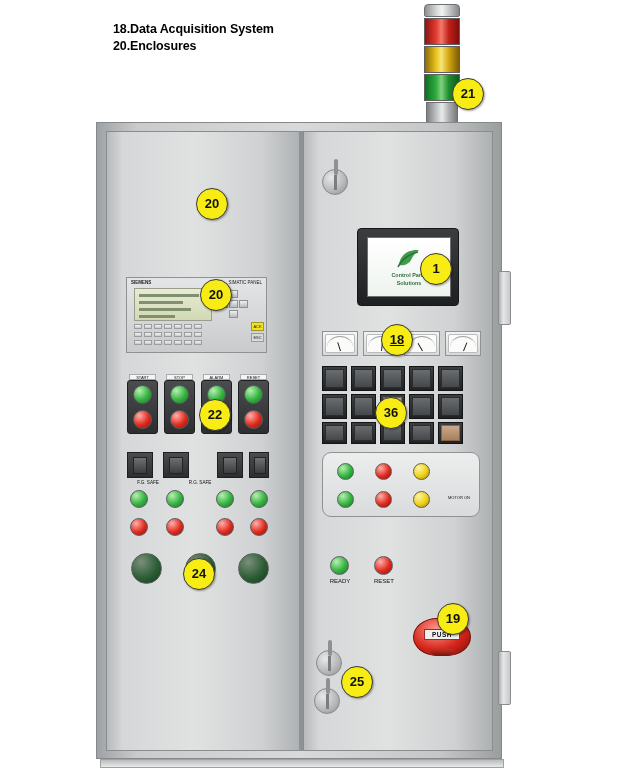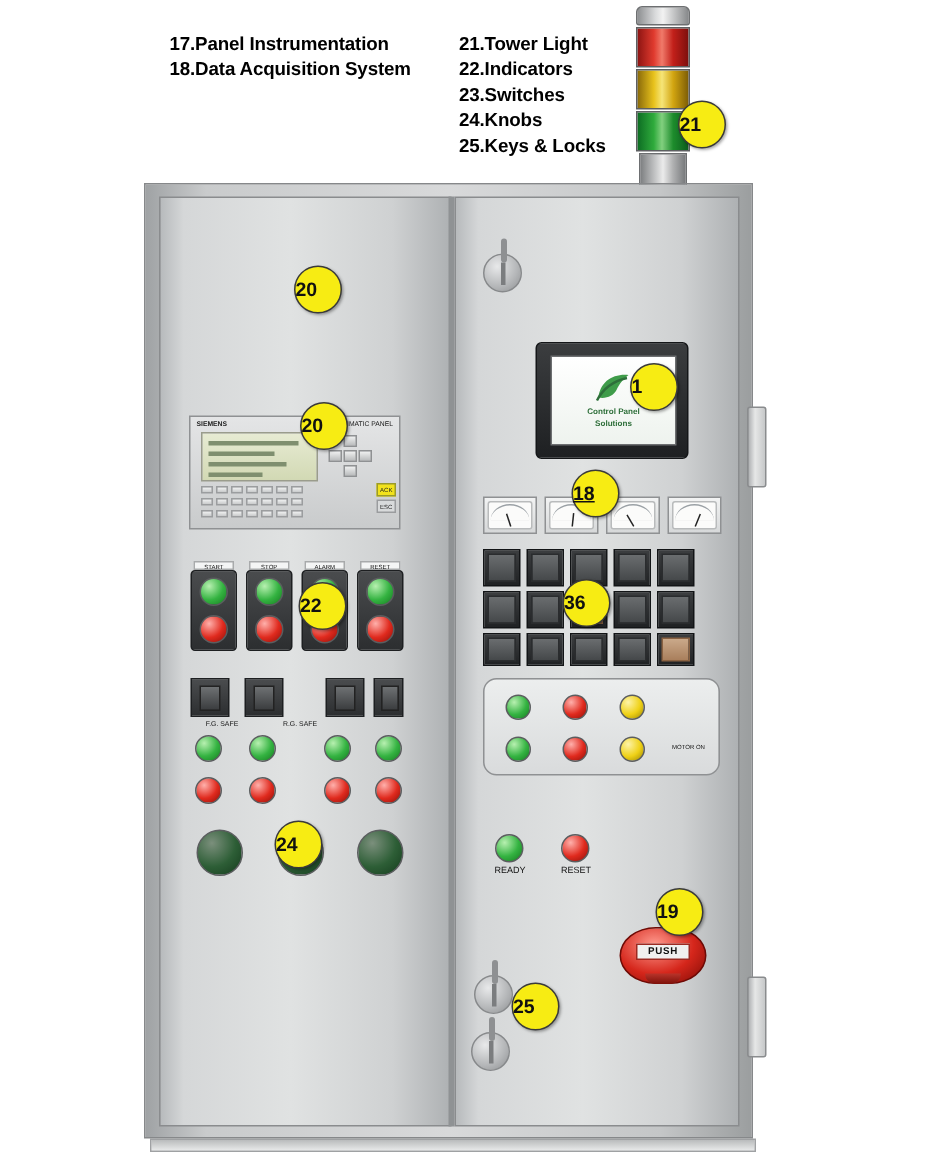--- a/index.html
+++ b/index.html
@@ -107,23 +107,24 @@
   .badge {
     position: absolute;
     width: 30px; height: 30px;
     border-radius: 50%;
     background: #f7ec13;
     border: 1px solid #3a3a3a;
     color: #111;
     font-size: 13px;
     font-weight: bold;
     line-height: 29px;
-    text-align: left;
+    text-align: center;
     box-shadow: 1px 1px 2px rgba(0,0,0,.35);
     z-index: 40;
+    margin-top: 11px;
   }
 
   
   .hmi17 {
     position: absolute; left: 126px; top: 277px; width: 141px; height: 76px;
     background: linear-gradient(to bottom,#e4e5e6,#c9cbcc);
     border: 1px solid #8f9193; box-sizing: border-box;
   }
   .hmi17 .brand {
     position: absolute; left: 4px; top: 2px; font-size: 4.5px; color: #222; font-weight: bold;
@@ -288,29 +289,22 @@
     background: linear-gradient(to bottom,#b8342a,#7d1009);
     border-radius: 0 0 8px 8px;
   }
 </style>
 </head>
 <body>
 
 <div id="stage">
 
   <div class="legend legend-col-1">
-    <div>17.Panel Instrumentation</div>
     <div>18.Data Acquisition System</div>
-  </div>
-  <div class="legend legend-col-2">
-    <div>21.Tower Light</div>
-    <div>22.Indicators</div>
-    <div>23.Switches</div>
-    <div>24.Knobs</div>
-    <div>25.Keys &amp; Locks</div>
+    <div>20.Enclosures</div>
   </div>
 
   <div class="tower-wrap">
     <div class="tower-cap"></div>
     <div class="tower-seg tower-red"></div>
     <div class="tower-seg tower-amber"></div>
     <div class="tower-seg tower-green"></div>
     <div class="tower-base"></div>
   </div>
 

